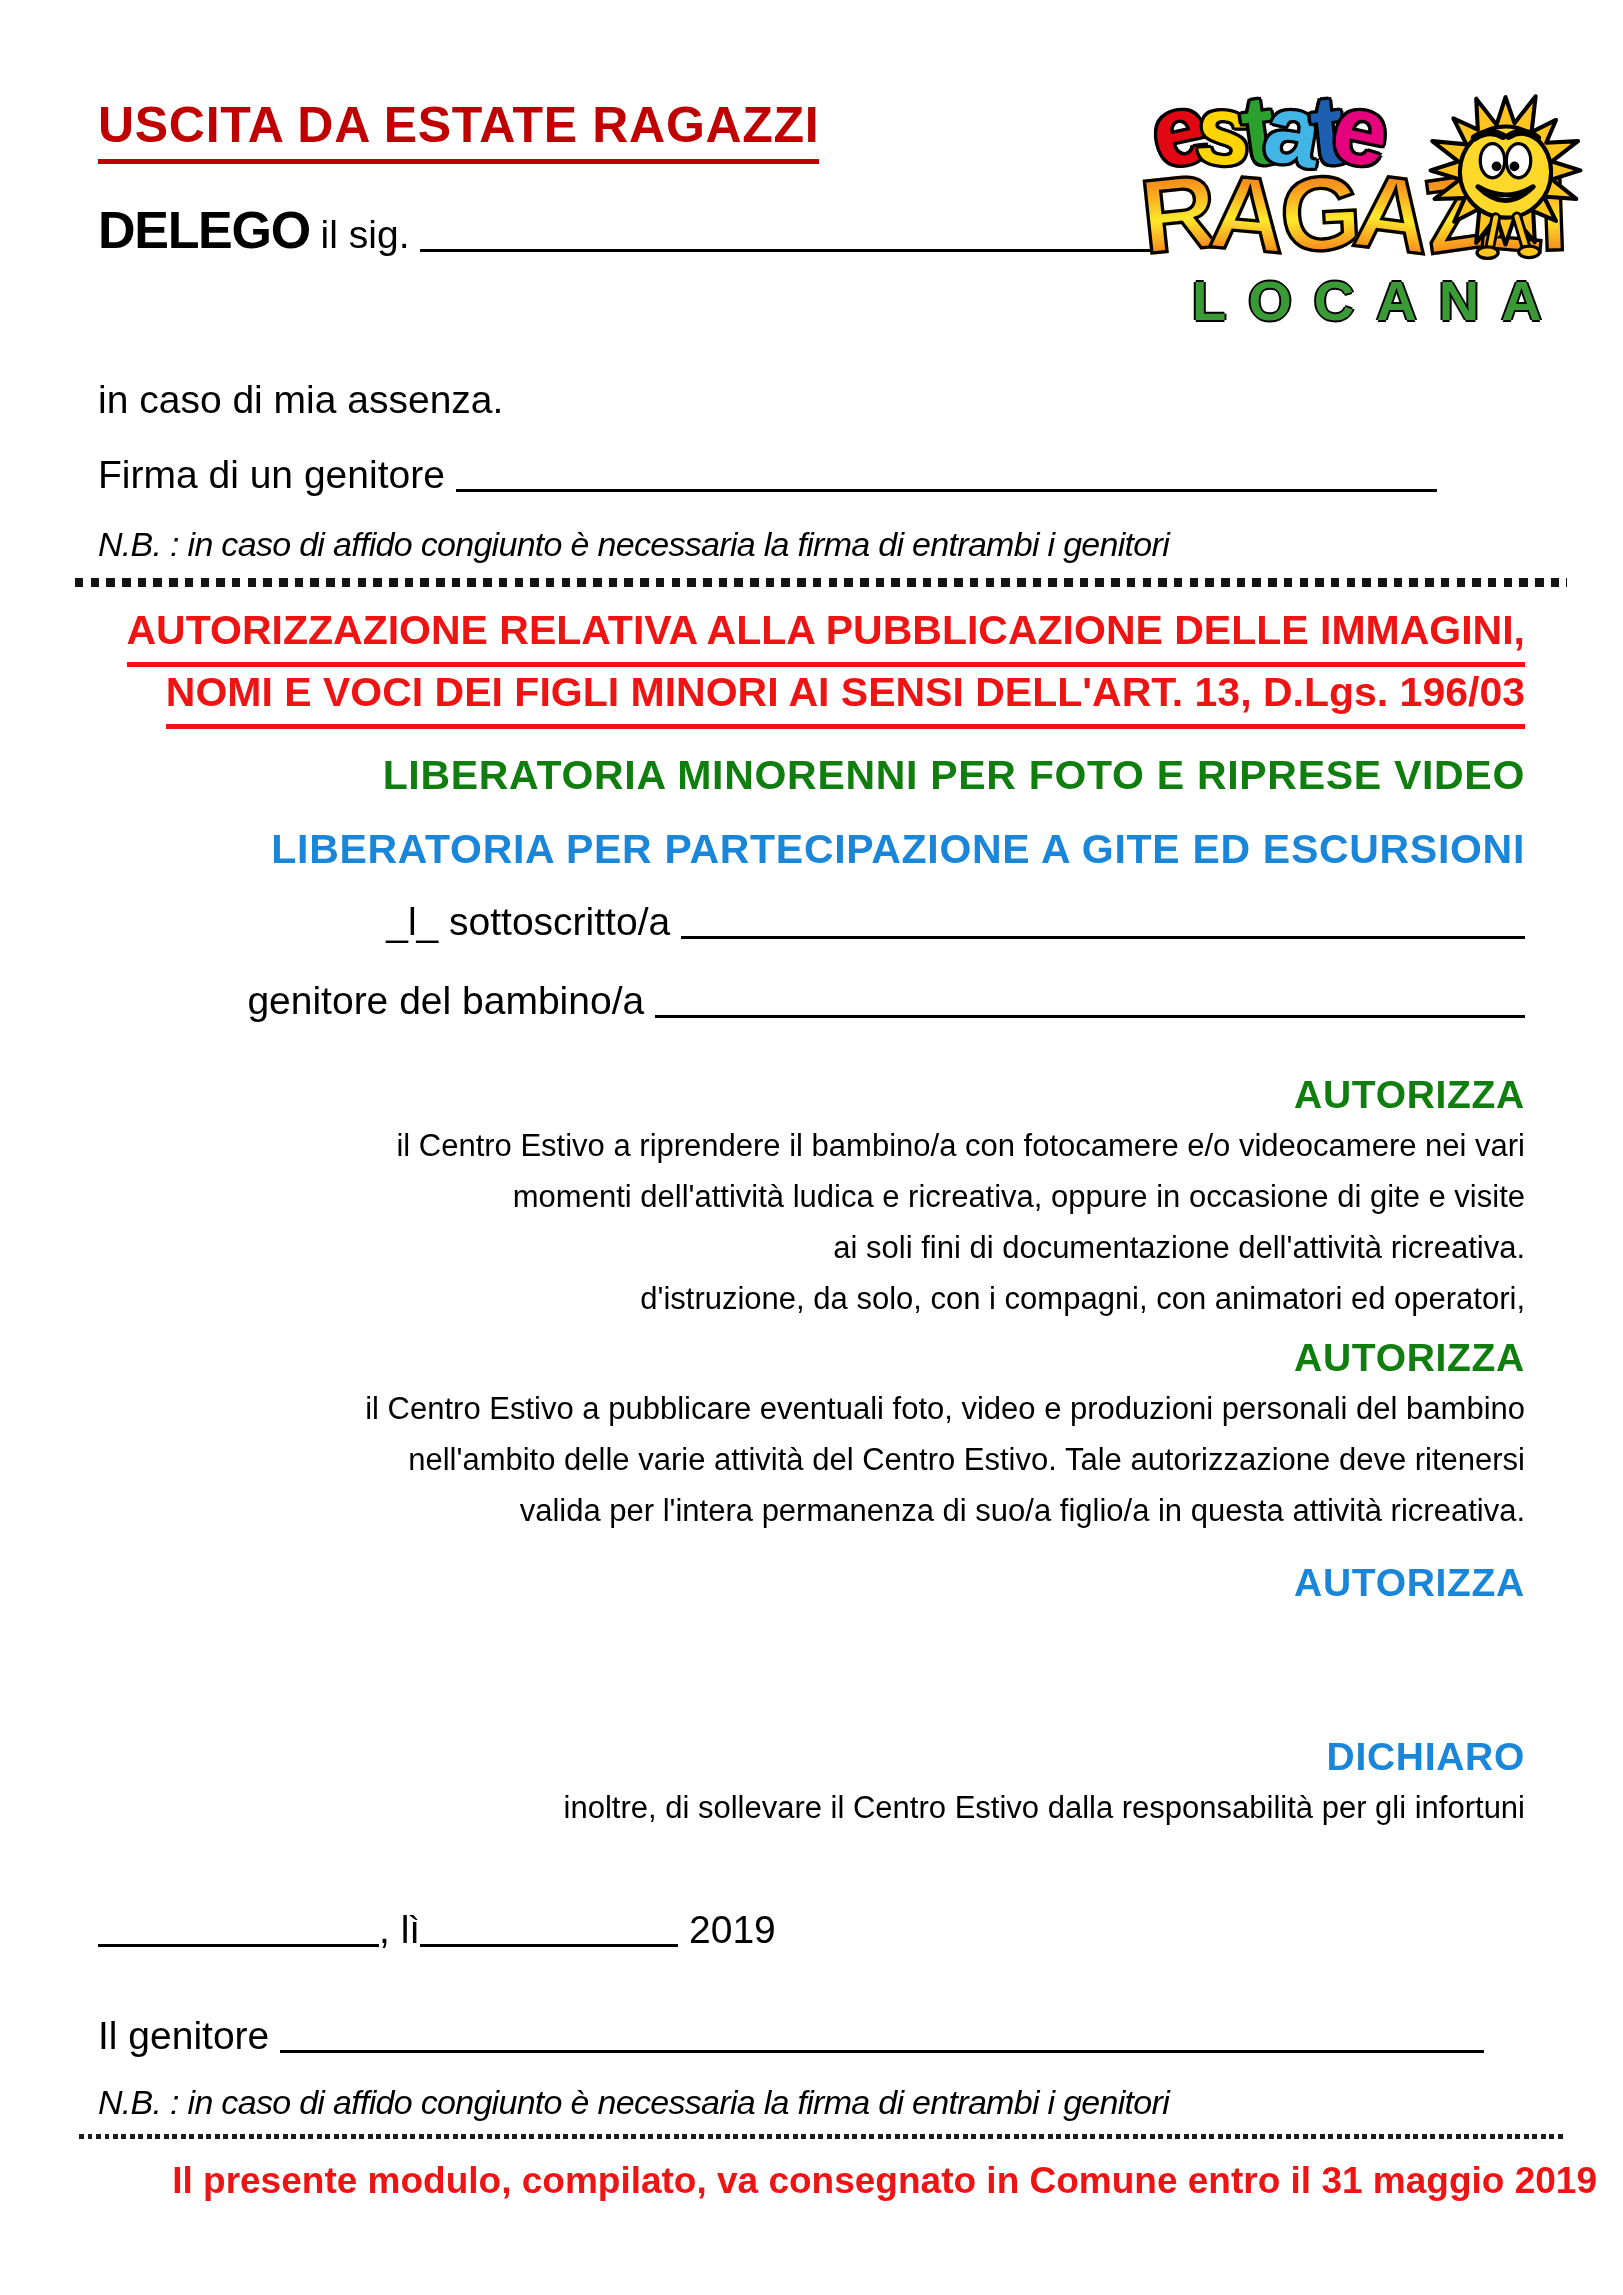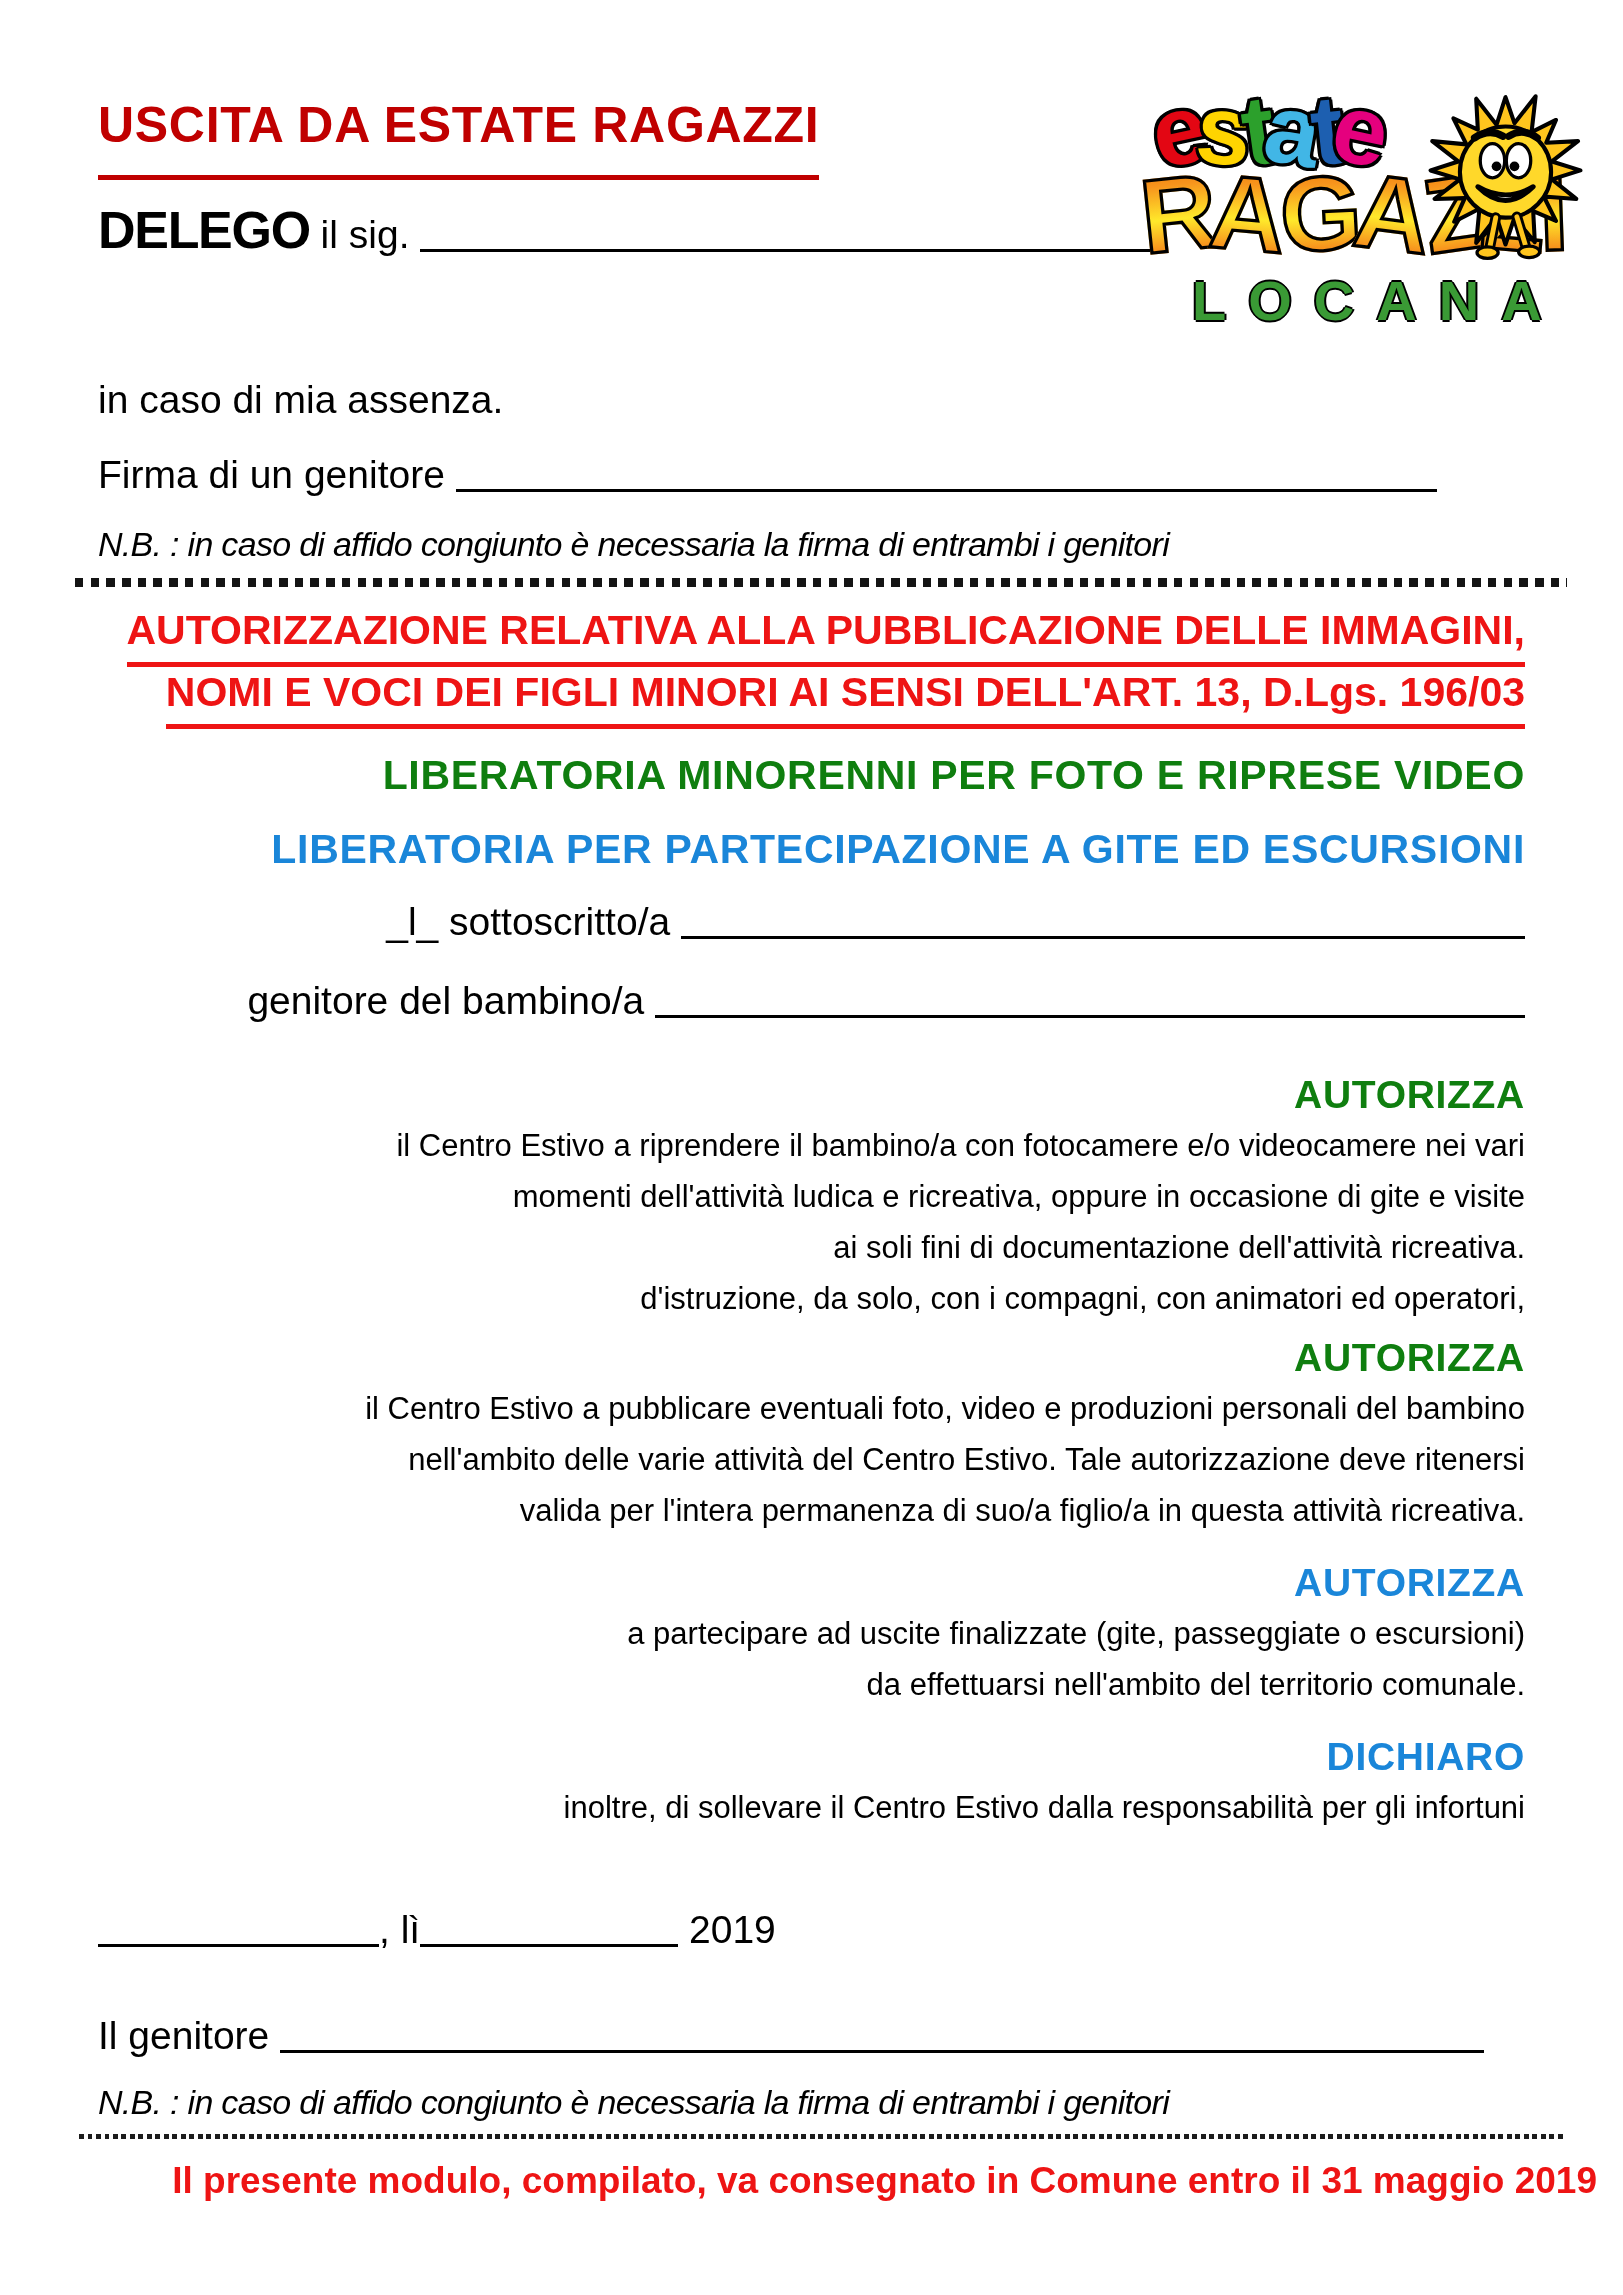--- a/index.html
+++ b/index.html
@@ -10,21 +10,21 @@
     font-family:"Liberation Sans","DejaVu Sans",sans-serif;
     color:#000;
     overflow:hidden;
   }
   .abs{position:absolute;left:98px;right:98px;}
   .center{text-align:right;}
   .nowrap{white-space:nowrap;}
 
   
   .title{font-size:50px;font-weight:800;letter-spacing:0.7px;}
-  .title .ul{display:inline-block;padding-bottom:21px;border-bottom:5.2px solid currentColor;}
+  .title .ul{display:inline-block;padding-bottom:5px;border-bottom:5.2px solid currentColor;}
   .bodyrow{font-size:39px;}
   .boldword{font-size:52px;font-weight:900;letter-spacing:-1.3px;}
   .nb{font-size:34px;font-style:italic;letter-spacing:-0.7px;}
   .redhead{font-size:41px;font-weight:800;}
   .redhead .ul{display:inline-block;padding-bottom:7.9px;border-bottom:5.2px solid currentColor;}
   .subhead{font-size:41px;font-weight:800;letter-spacing:0.7px;}
   .sec-head{font-size:39px;font-weight:800;letter-spacing:0.7px;}
   .para{font-size:31px;line-height:51px;}
   .footer-red{font-size:37px;font-weight:800;}
 
@@ -146,24 +146,20 @@
   </div>
 
   <div class="abs center sec-head" style="top: 1336px; color: rgb(15, 126, 15);">AUTORIZZA</div>
   <div class="abs center para" style="top:1383px">
     <div class="nowrap">il Centro Estivo a pubblicare eventuali foto, video e produzioni personali del bambino</div>
     <div class="nowrap">nell'ambito delle varie attività del Centro Estivo. Tale autorizzazione deve ritenersi</div>
     <div class="nowrap">valida per l'intera permanenza di suo/a figlio/a in questa attività ricreativa.</div>
   </div>
 
   <div class="abs center sec-head" style="top: 1561px; color: rgb(26, 134, 217);">AUTORIZZA</div>
-  <div class="abs center para" style="top:1608px">
-    <div class="nowrap">a partecipare ad uscite finalizzate (gite, passeggiate o escursioni)</div>
-    <div class="nowrap">da effettuarsi nell'ambito del territorio comunale.</div>
-  </div>
 
   <div class="abs center sec-head" style="top: 1735px; color: rgb(26, 134, 217);">DICHIARO</div>
   <div class="abs center para" style="top:1782px">
     <div class="nowrap">inoltre, di sollevare il Centro Estivo dalla responsabilità per gli infortuni</div>
   </div>
 
   <div class="abs bodyrow nowrap" style="top:1908px">
     <span class="fill w-date1"></span><span>, lì</span><span class="fill w-date2"></span><span> 2019</span>
   </div>
 

